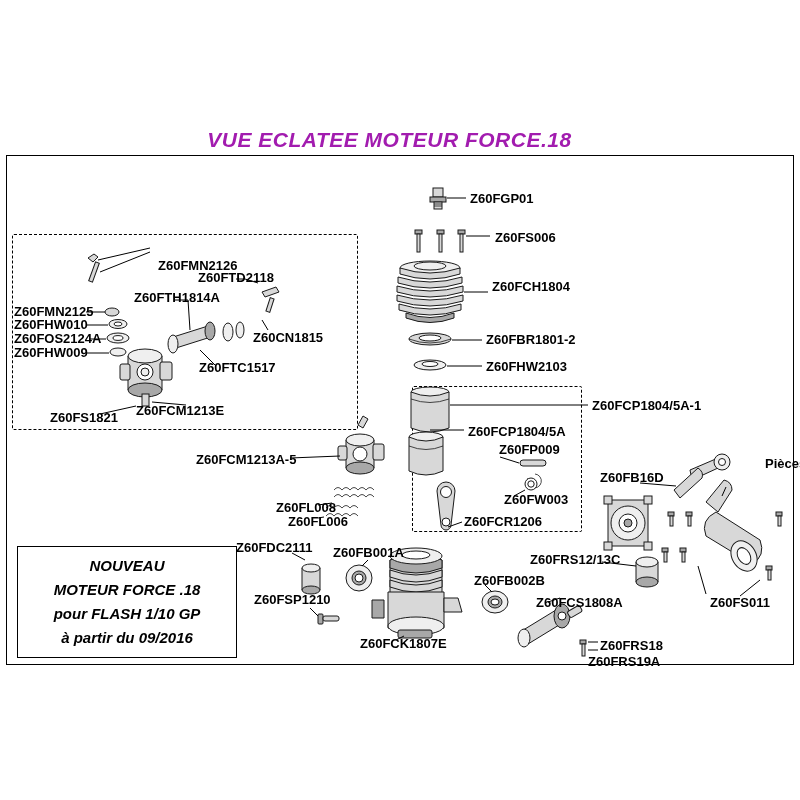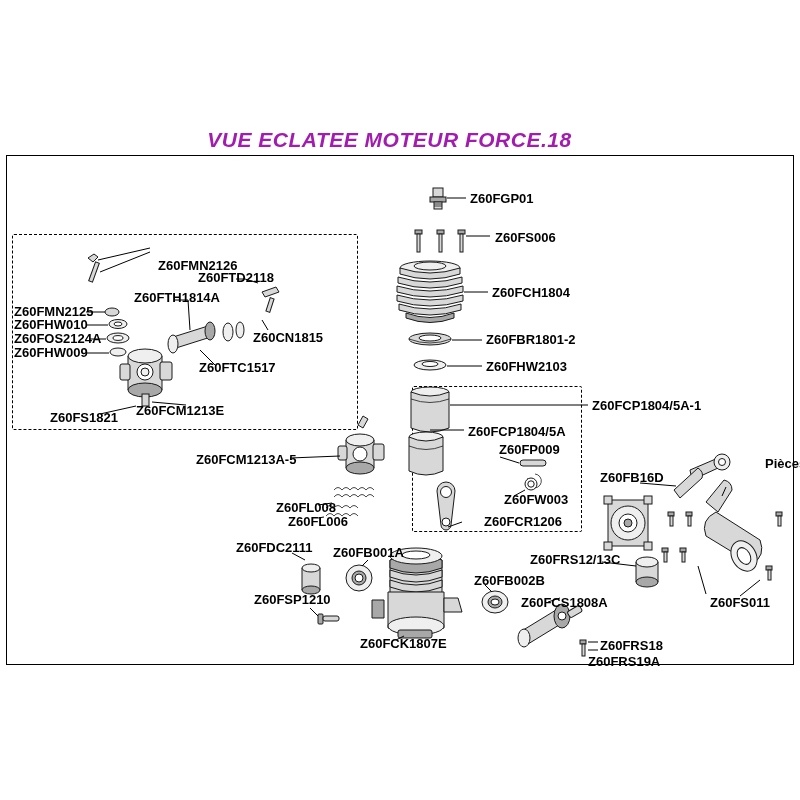--- a/index.html
+++ b/index.html
@@ -88,20 +88,26 @@
 
 <div id="page">
 
   <div id="title">VUE ECLATEE MOTEUR FORCE.18</div>
 
   <div id="frame"></div>
 
   <div class="dashbox" style="left:12px; top:234px; width:346px; height:196px;"></div>
   <div class="dashbox" style="left:412px; top:386px; width:170px; height:146px;"></div>
 
+  <div id="newbox">
+    <div>NOUVEAU</div>
+    <div>MOTEUR FORCE .18</div>
+    <div>pour FLASH 1/10 GP</div>
+    <div>à partir du 09/2016</div>
+  </div>
 
   <svg class="art" viewBox="0 0 800 800">
 
     <g>
       <rect class="mech" x="433" y="188" width="10" height="9"></rect>
       <rect class="mech-d" x="430" y="197" width="16" height="5"></rect>
       <rect class="mech" x="434" y="202" width="8" height="7"></rect>
       <path class="thin" d="M434 204 h8 M434 206 h8"></path>
       <line class="ln" x1="447" y1="198" x2="466" y2="198"></line>
     </g>
@@ -338,49 +344,49 @@
         <rect class="mech" x="768" y="570" width="3" height="10"></rect>
       <line class="ln" x1="722" y1="496" x2="726" y2="487"></line>
       <line class="ln" x1="698" y1="566" x2="706" y2="594"></line>
       <line class="ln" x1="760" y1="580" x2="740" y2="596"></line>
     </g>
 
   </svg>
 
   <div class="lbl" style="left:470px; top:193px;">Z60FGP01</div>
   <div class="lbl" style="left:495px; top:232px;">Z60FS006</div>
-  <div class="lbl" style="left:492px; top:287px;">Z60FCH1804</div>
+  <div class="lbl" style="left:492px; top:281px;">Z60FCH1804</div>
   <div class="lbl" style="left:486px; top:334px;">Z60FBR1801-2</div>
   <div class="lbl" style="left:486px; top:361px;">Z60FHW2103</div>
   <div class="lbl" style="left:592px; top:400px;">Z60FCP1804/5A-1</div>
   <div class="lbl" style="left:468px; top:426px;">Z60FCP1804/5A</div>
   <div class="lbl" style="left:499px; top:444px;">Z60FP009</div>
   <div class="lbl" style="left:504px; top:494px;">Z60FW003</div>
-  <div class="lbl" style="left:464px; top:516px;margin-left:20px;">Z60FCR1206</div>
+  <div class="lbl" style="left:464px; top:516px;">Z60FCR1206</div>
 
   <div class="lbl" style="left:110px; top:260px;margin-left:48px;">Z60FMN2126</div>
   <div class="lbl" style="left:198px; top:272px;">Z60FTD2118</div>
   <div class="lbl" style="left:134px; top:292px;">Z60FTH1814A</div>
   <div class="lbl" style="left:14px;  top:306px;">Z60FMN2125</div>
   <div class="lbl" style="left:14px;  top:319px;text-align:right;">Z60FHW010</div>
   <div class="lbl" style="left:14px;  top:333px;">Z60FOS2124A</div>
   <div class="lbl" style="left:14px;  top:347px;">Z60FHW009</div>
   <div class="lbl" style="left:253px; top:332px;">Z60CN1815</div>
   <div class="lbl" style="left:199px; top:362px;">Z60FTC1517</div>
   <div class="lbl" style="left:50px;  top:412px;">Z60FS1821</div>
   <div class="lbl" style="left:136px; top:405px;">Z60FCM1213E</div>
   <div class="lbl" style="left:196px; top:454px;">Z60FCM1213A-5</div>
   <div class="lbl" style="left:276px; top:502px;">Z60FL008</div>
   <div class="lbl" style="left:288px; top:516px;">Z60FL006</div>
   <div class="lbl" style="left:236px; top:542px;">Z60FDC2111</div>
   <div class="lbl" style="left:333px; top:547px;text-align:center;">Z60FB001A</div>
   <div class="lbl" style="left:254px; top:594px;">Z60FSP1210</div>
   <div class="lbl" style="left:360px; top:638px;">Z60FCK1807E</div>
   <div class="lbl" style="left:474px; top:575px;">Z60FB002B</div>
-  <div class="lbl" style="left:521px; top:597px;">Z60FCS1808A</div>
+  <div class="lbl" style="left:536px; top:597px;">Z60FCS1808A</div>
   <div class="lbl" style="left:530px; top:554px;">Z60FRS12/13C</div>
   <div class="lbl" style="left:588px; top:620px;margin-top:36px;">Z60FRS19A</div>
   <div class="lbl" style="left:600px; top:640px;">Z60FRS18</div>
   <div class="lbl" style="left:600px; top:472px;">Z60FB16D</div>
   <div class="lbl" style="left:726px; top:458px;padding-left:39px;">Pièces A</div>
   <div class="lbl" style="left:710px; top:597px;">Z60FS011</div>
 
 </div>
 
 </body></html>

